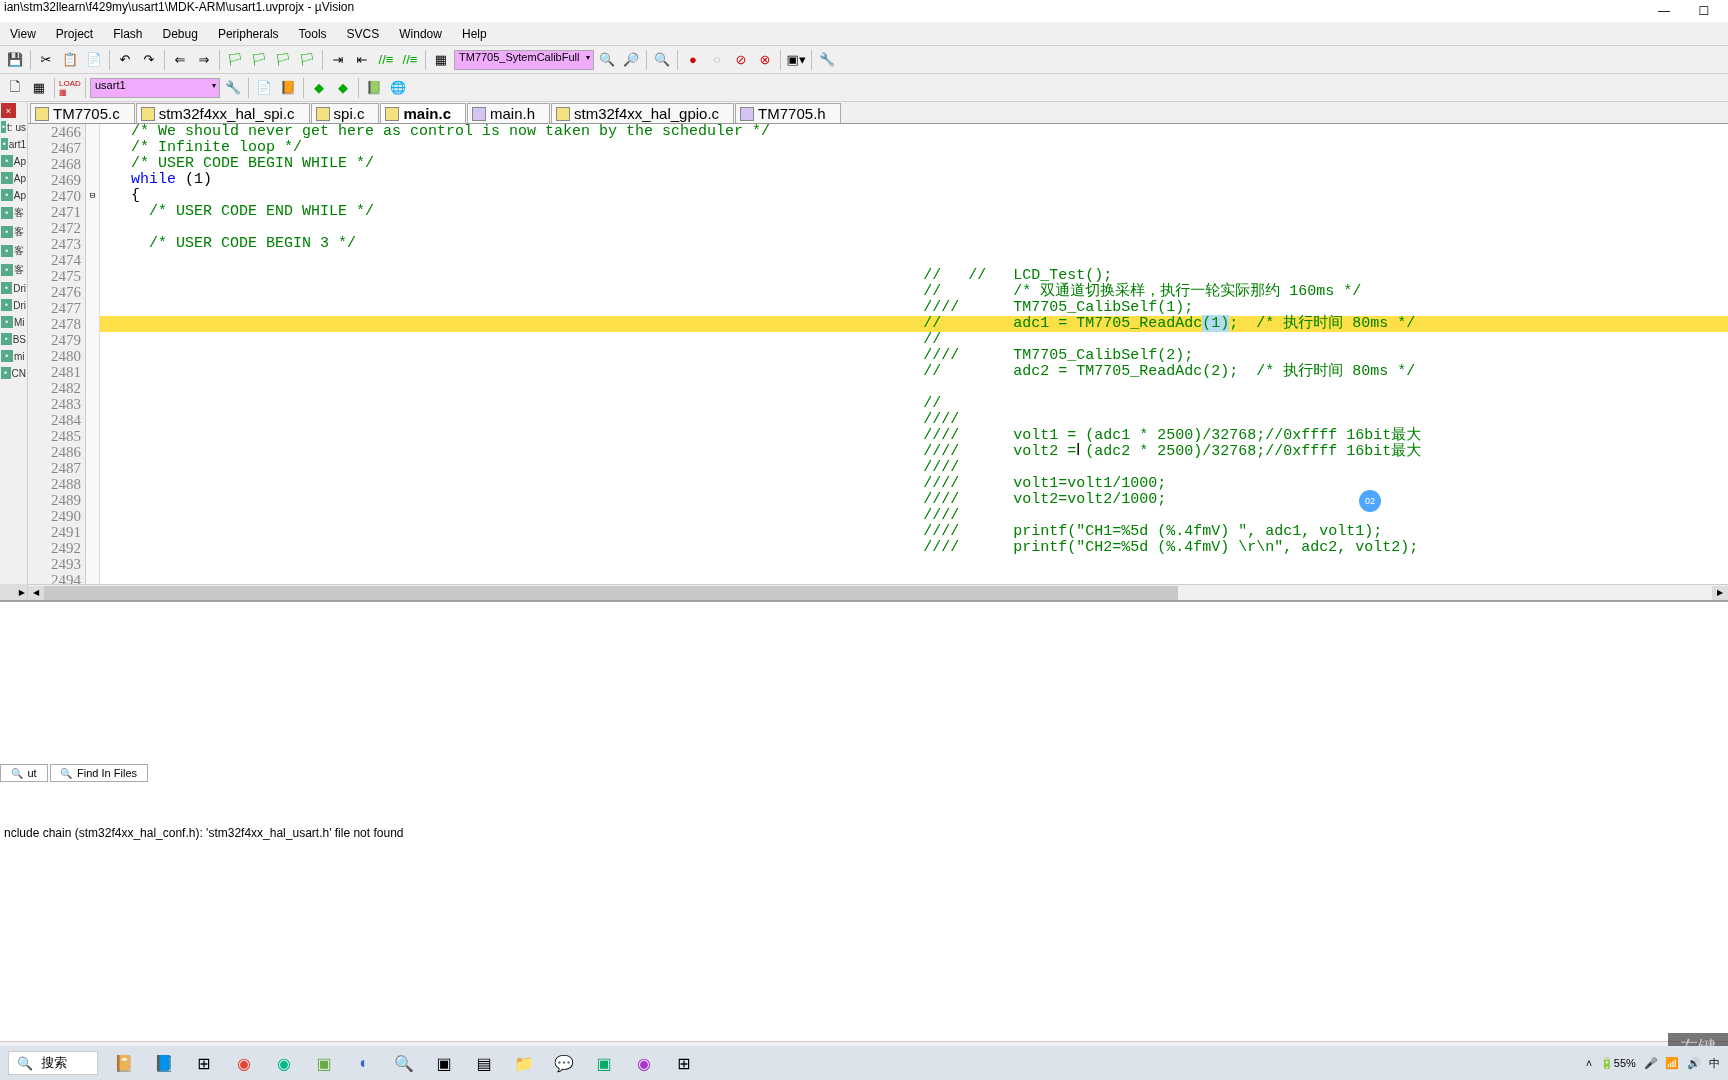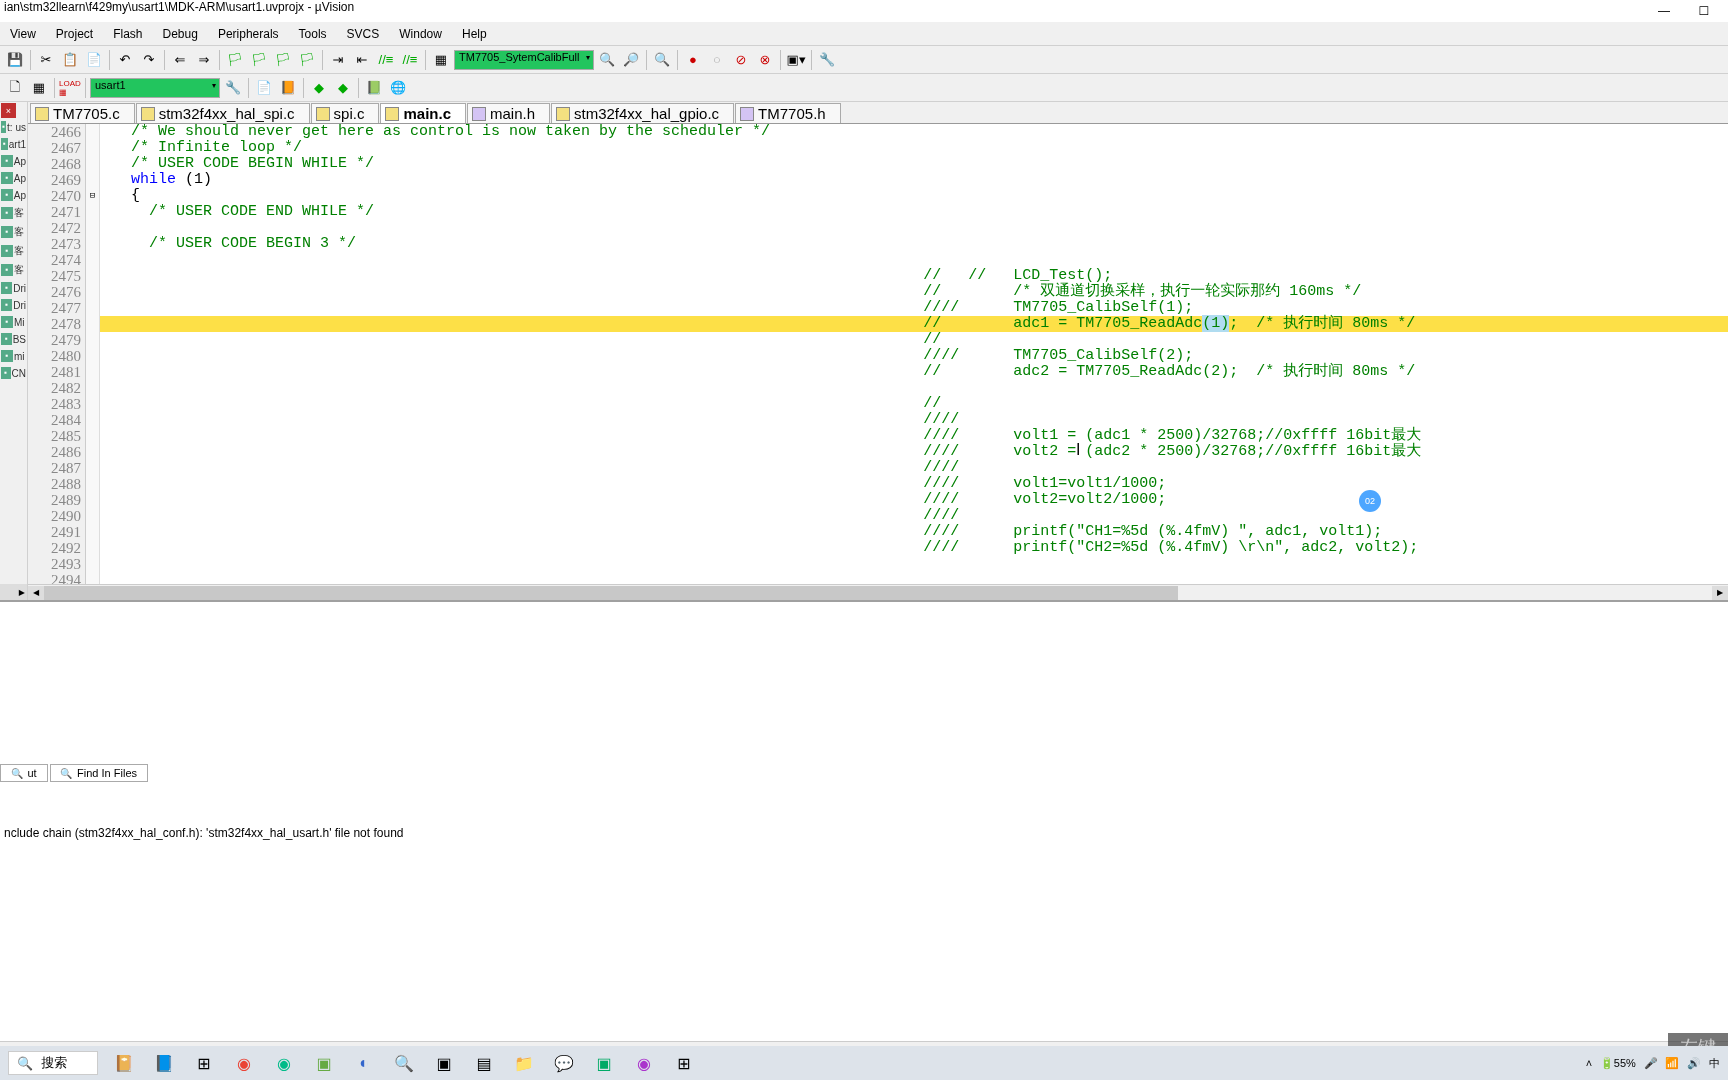--- a/index.html
+++ b/index.html
@@ -8,21 +8,21 @@
 .titlebar { height: 22px; background: #fff; display: flex; padding: 0 4px; font-size: 12px; }
 .titlebar .spacer { flex: 1; }
 .titlebar .win-btn { width: 40px; height: 22px; display: flex; align-items: center; justify-content: center; cursor: pointer; }
 
 .menubar { height: 24px; background: #f0f0f0; display: flex; align-items: center; border-bottom: 1px solid #d0d0d0; }
 .menubar .menu-item { padding: 2px 10px; cursor: pointer; }
 
 .toolbar1, .toolbar2 { height: 28px; background: #f0f0f0; display: flex; align-items: center; padding: 0 4px; gap: 2px; border-bottom: 1px solid #d0d0d0; }
 .tool-btn { width: 22px; height: 22px; display: flex; align-items: center; justify-content: center; border: 1px solid transparent; cursor: pointer; font-size: 13px; }
 .tool-sep { width: 1px; height: 20px; background: #c0c0c0; margin: 0 2px; }
-.tool-combo { height: 20px; border: 1px solid #aaa; background: #22c55e; font-size: 11px; padding: 0 18px 0 4px; position: relative; }
+.tool-combo { height: 20px; border: 1px solid #aaa; background: #f0abfc; font-size: 11px; padding: 0 18px 0 4px; position: relative; }
 .tool-combo::after { content: "▾"; position: absolute; right: 3px; top: 2px; font-size: 8px; }
 
 .main-area { display: flex; height: 498px; }
 .sidebar-left { width: 28px; background: #f0f0f0; border-right: 1px solid #d0d0d0; display: flex; flex-direction: column; position: relative; }
 .side-close { width: 15px; height: 15px; background: #c03030; color: #fff; font-size: 9px; display: flex; align-items: center; justify-content: center; margin: 1px; }
 .side-item { font-size: 10px; padding: 2px 1px; white-space: nowrap; overflow: hidden; color: #333; border-bottom: 1px solid transparent; display: flex; align-items: center; gap: 1px; }
 .side-icon { width: 12px; height: 12px; background: #5a8; display: inline-block; font-size: 8px; text-align: center; line-height: 12px; color: #fff; }
 .side-scroll { position: absolute; bottom: 0; width: 100%; height: 16px; background: #ddd; display: flex; align-items: center; justify-content: flex-end; padding-right: 2px; font-size: 8px; }
 
 .editor-area { flex: 1; display: flex; flex-direction: column; }

